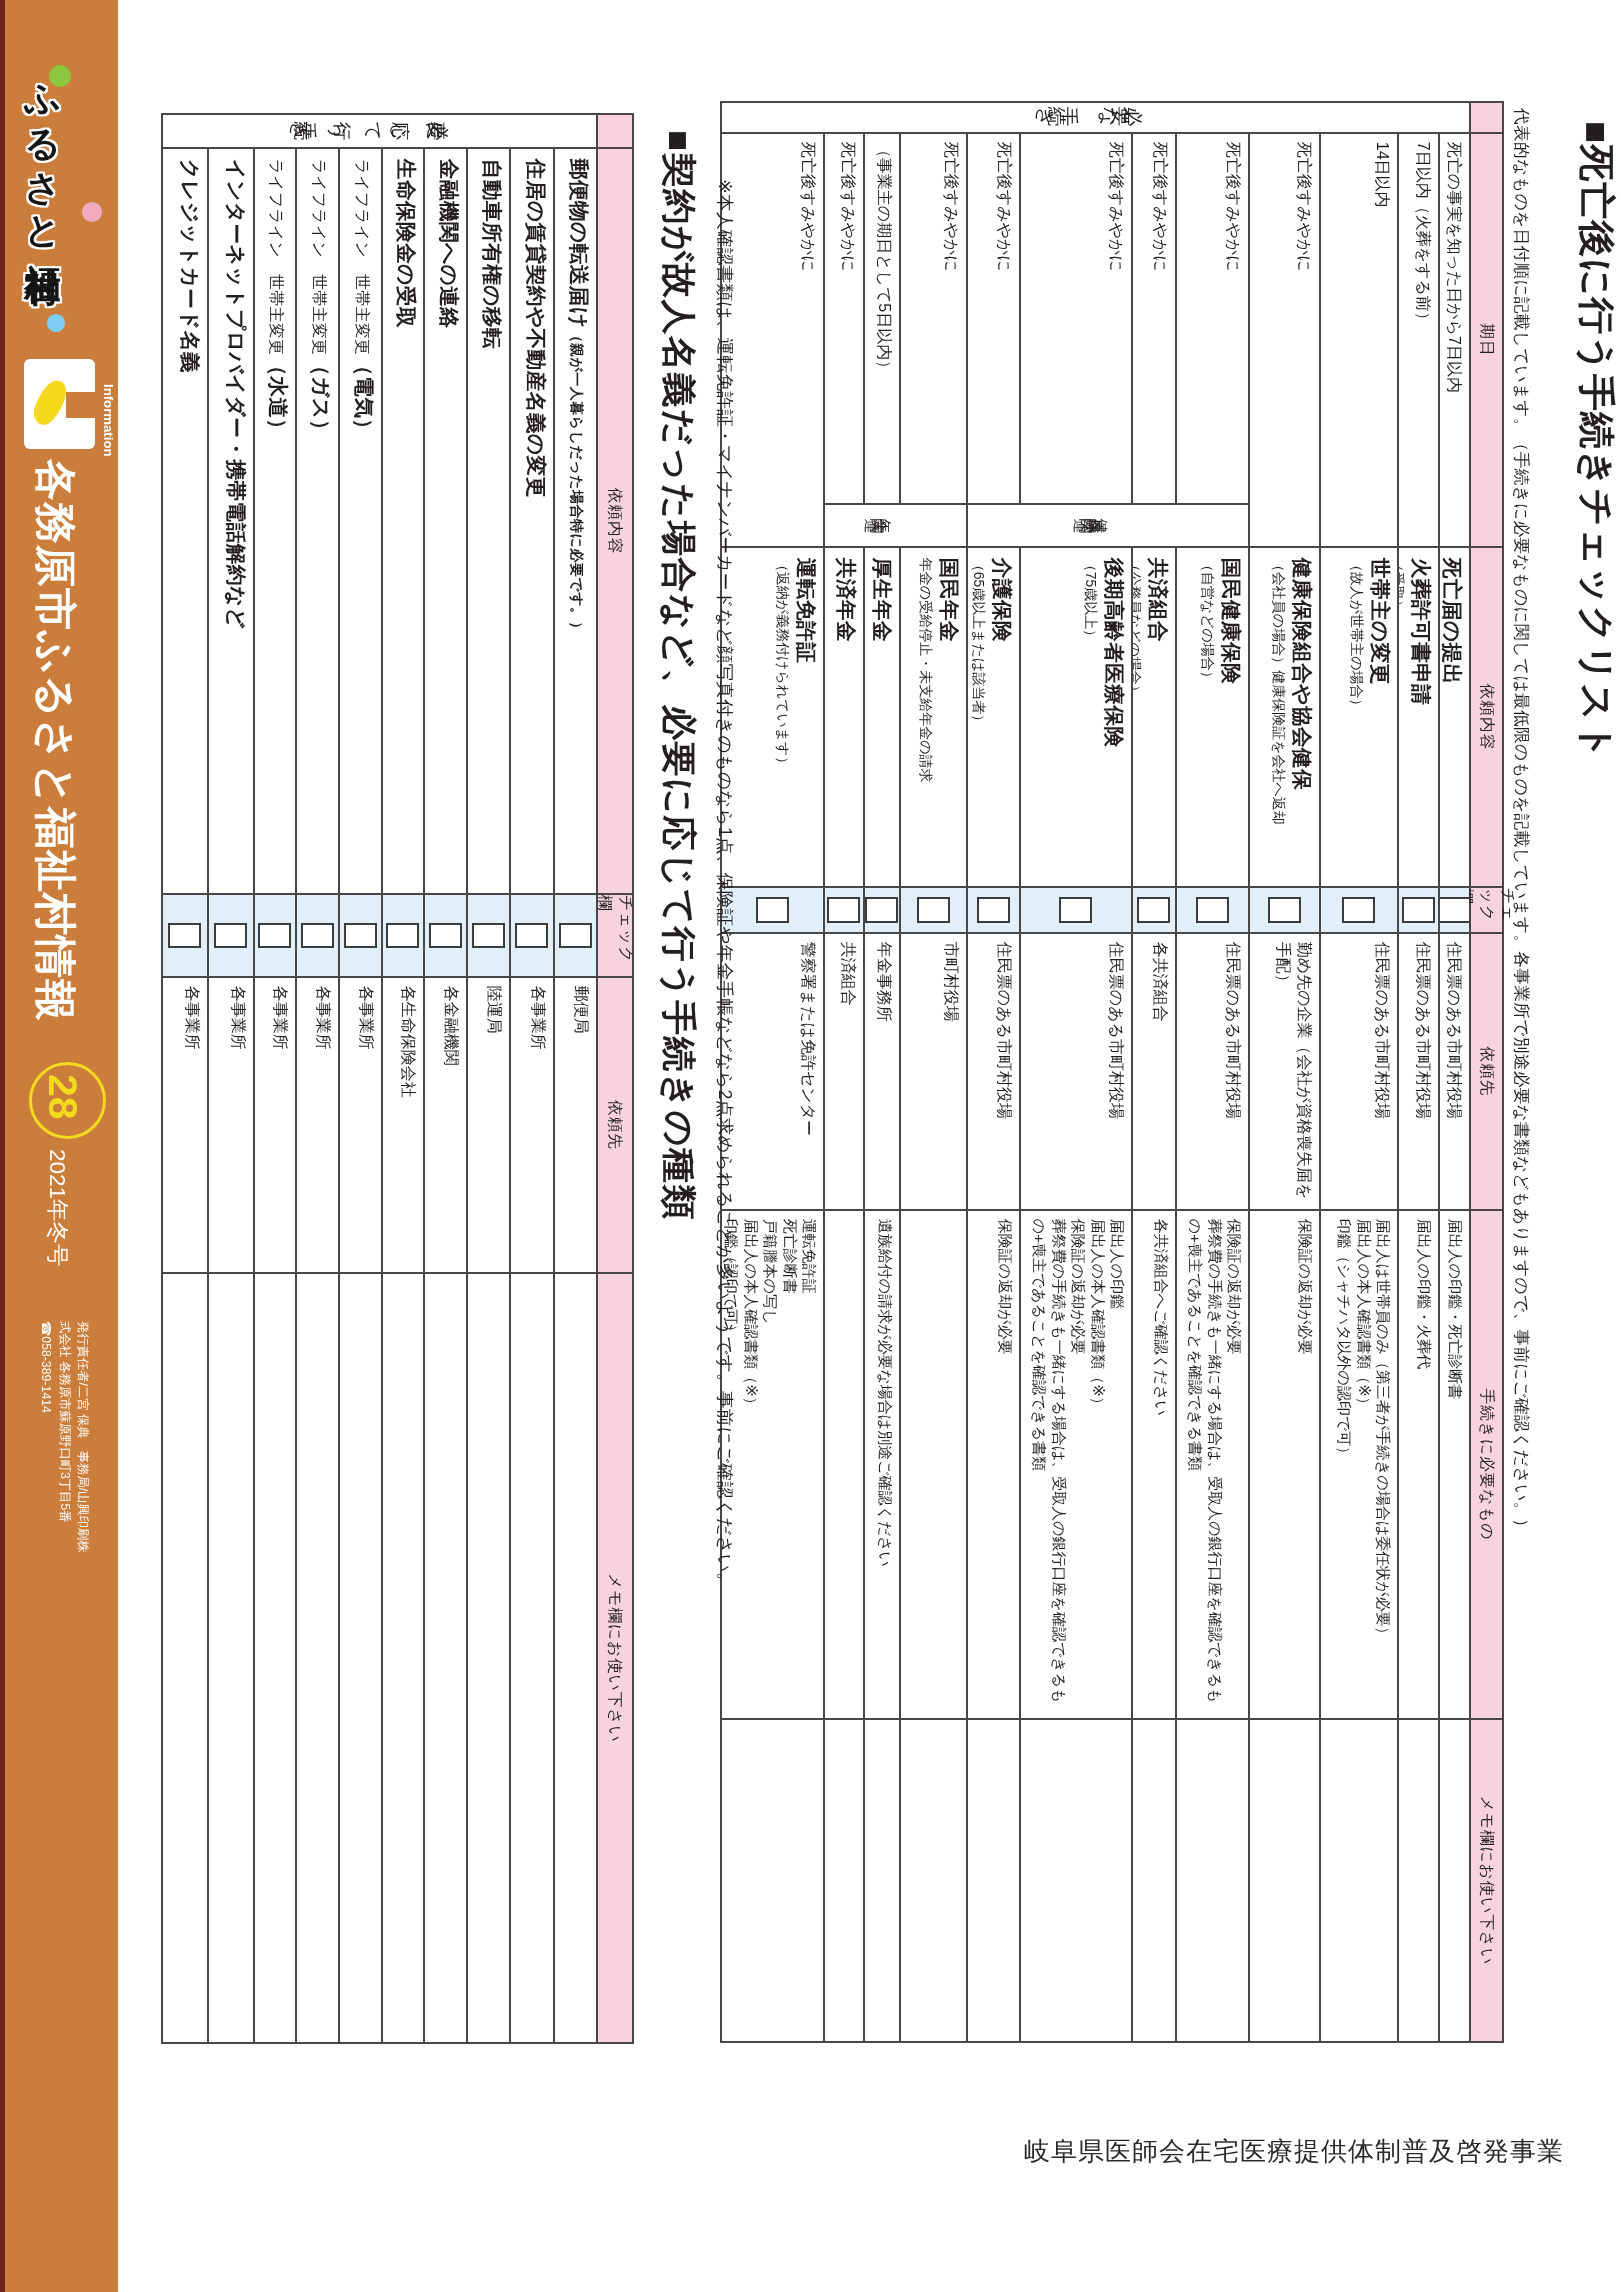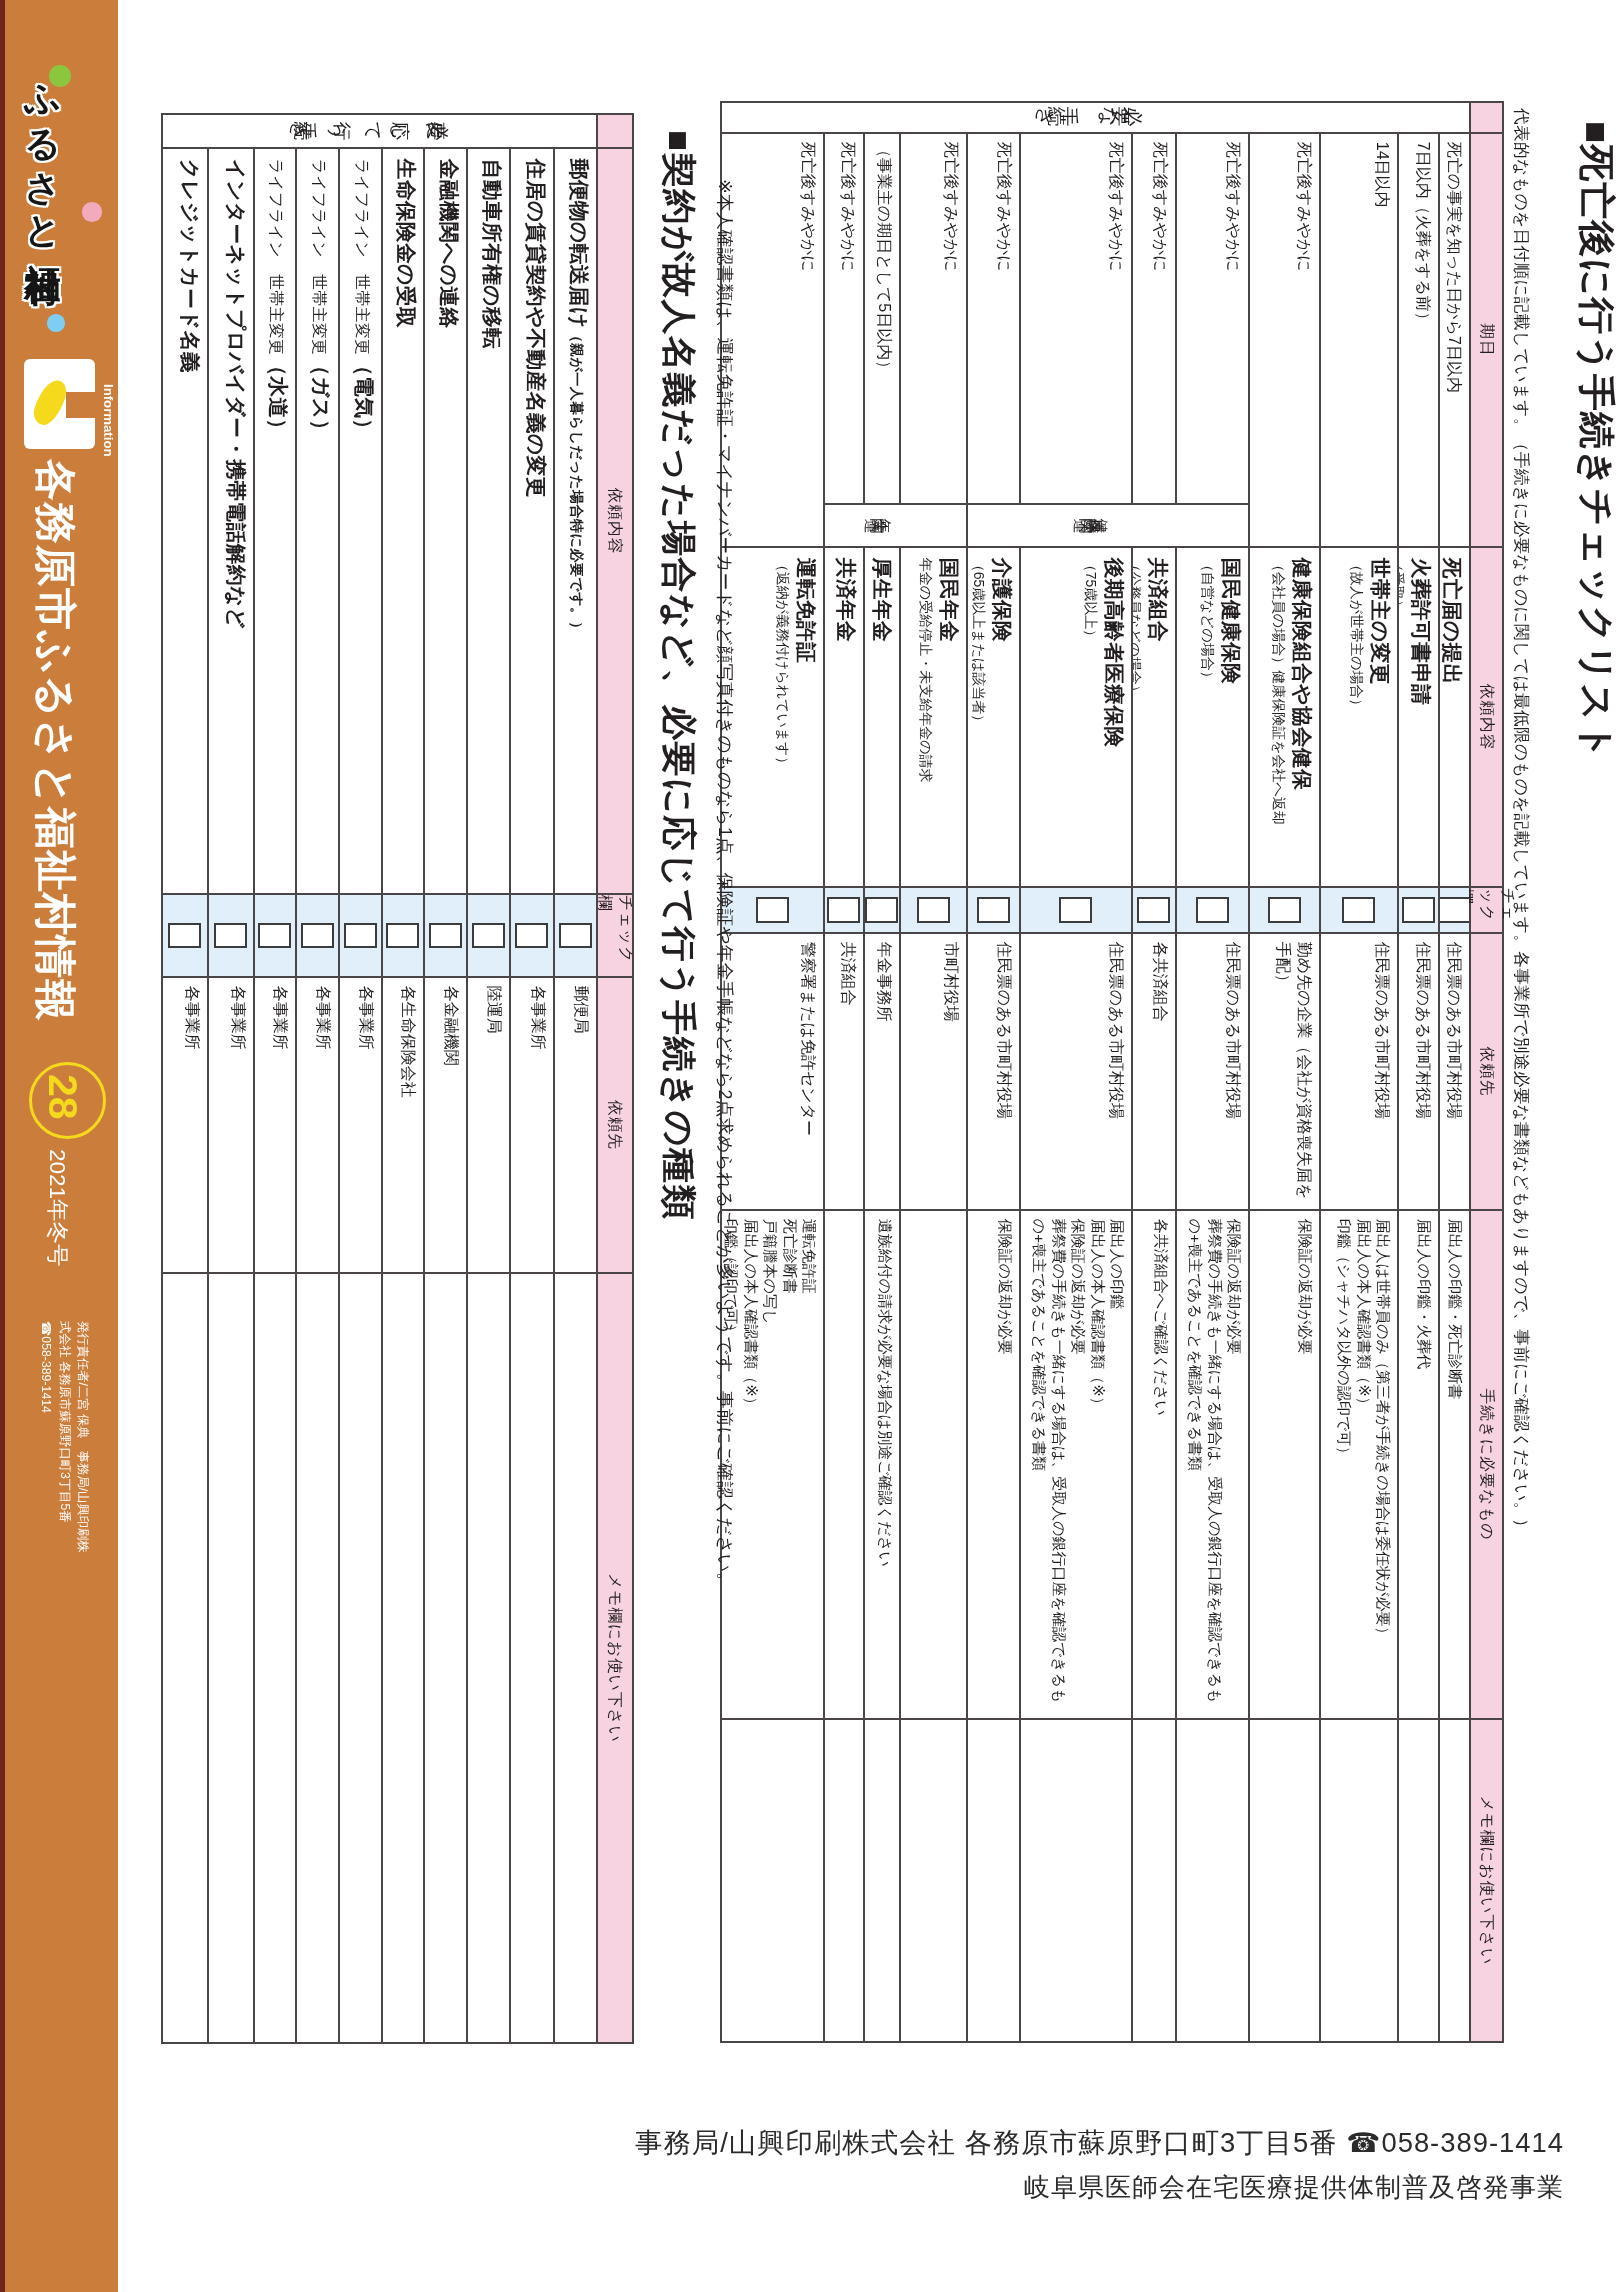--- a/index.html
+++ b/index.html
@@ -342,18 +342,17 @@
         </div>
         <div class="cell ccell" style="grid-area: 11 / 3;">
           <div class="cbox"></div>
         </div>
         <div class="cell wcell" style="grid-area: 11 / 4;">各事業所</div>
         <div class="cell mcell" style="grid-area: 11 / 5;"></div>
       </div>
   </div>
 
   <div id="footer">
-    <div class="f1">事務局/山興印刷株式会社 各務原市蘇原野口町3丁目5番 ☎058-389-1414</div>
     <div class="f2">岐阜県医師会在宅医療提供体制普及啓発事業</div>
   </div>
 
 </div>
 
 
 </body></html>

